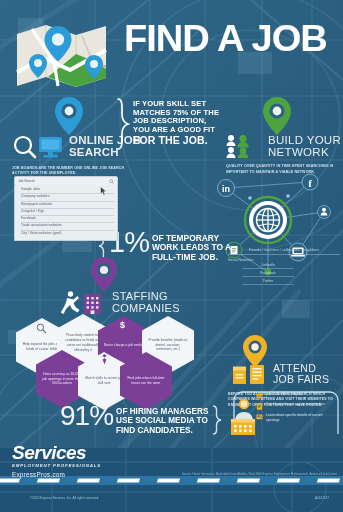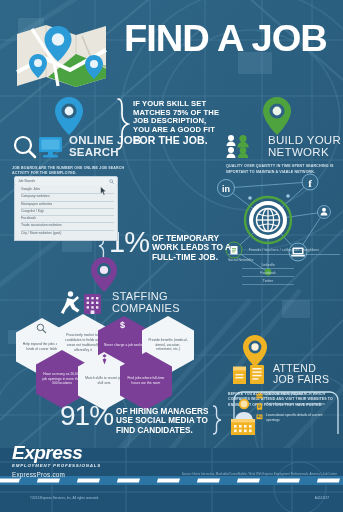--- a/index.html
+++ b/index.html
@@ -623,21 +623,21 @@
       <rect x="128" y="30.6" width="22" height="3.8" transform="skewX(-18)"></rect>
       <rect x="168" y="30.6" width="22" height="3.8" transform="skewX(-18)"></rect>
       <rect x="208" y="30.6" width="22" height="3.8" transform="skewX(-18)"></rect>
       <rect x="248" y="30.6" width="22" height="3.8" transform="skewX(-18)"></rect>
       <rect x="288" y="30.6" width="22" height="3.8" transform="skewX(-18)"></rect>
       <rect x="328" y="30.6" width="22" height="3.8" transform="skewX(-18)"></rect>
     </g>
   </svg>
 
   <div id="logo-block">
-    <div id="logo-express">Express</div>
+    <div id="logo-express">Services</div>
     <div id="logo-sub">EMPLOYMENT PROFESSIONALS</div>
     <div id="logo-url">ExpressPros.com</div>
   </div>
 
   <div id="source">Source: Harris Interactive, Mashable/CareerBuilder, Work With Express Employment Professionals, America's Job Center</div>
   <div id="copyright">©2015 Express Services, Inc. All rights reserved.</div>
   <div id="code">A0241137</div>
 </div>
 
 </body></html>

